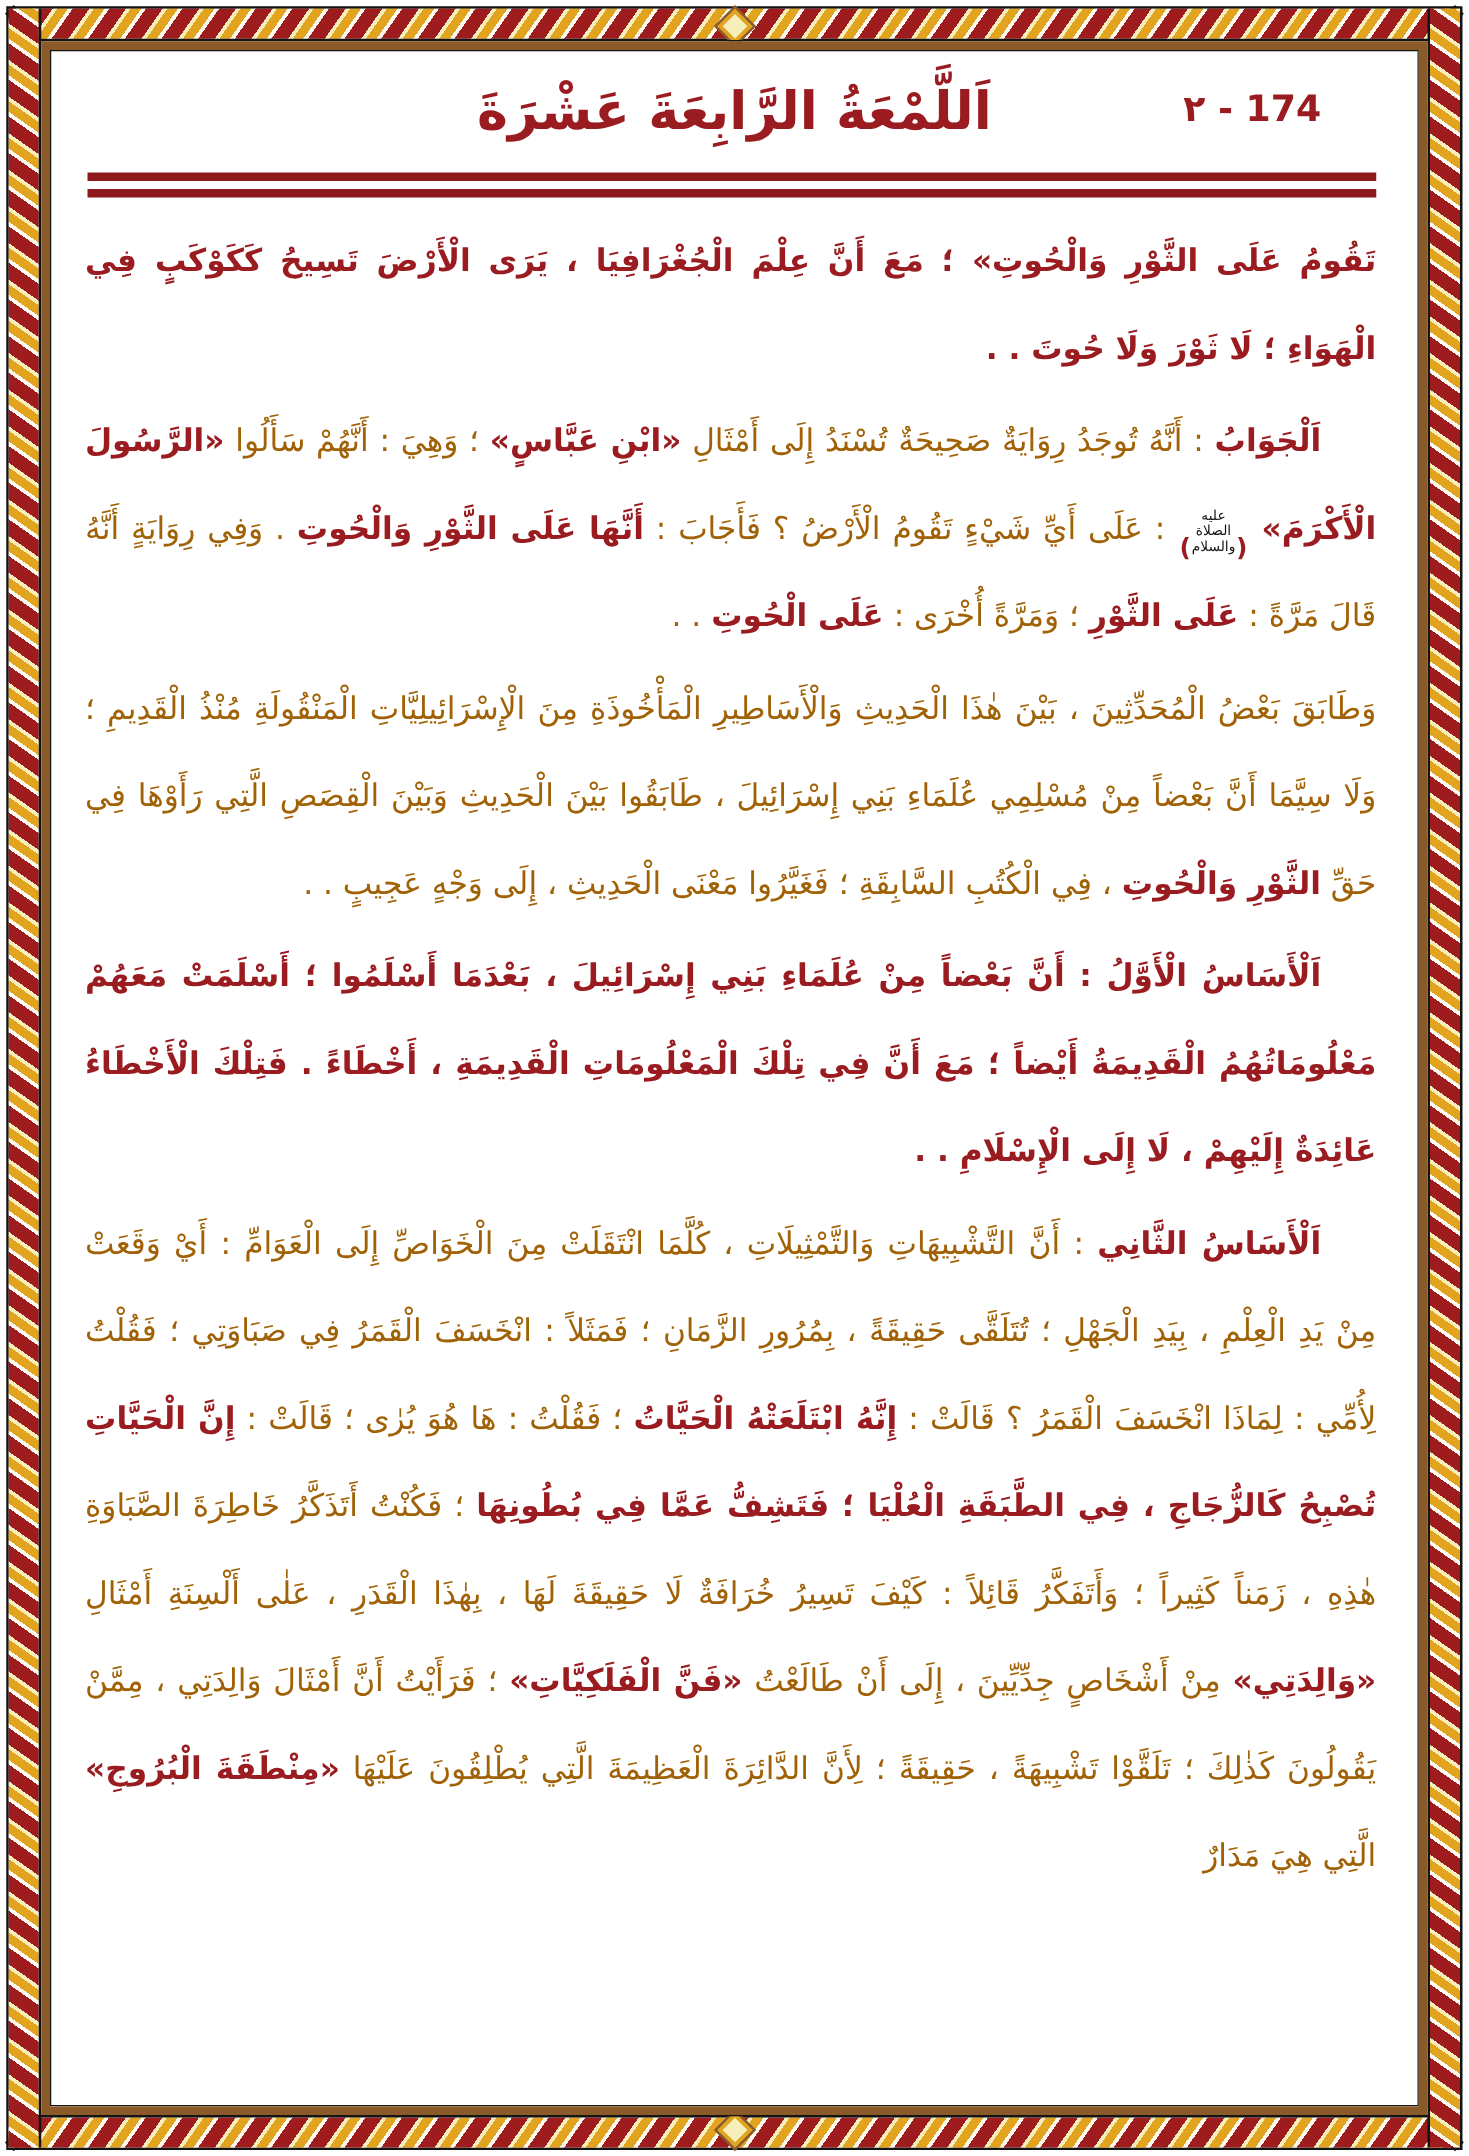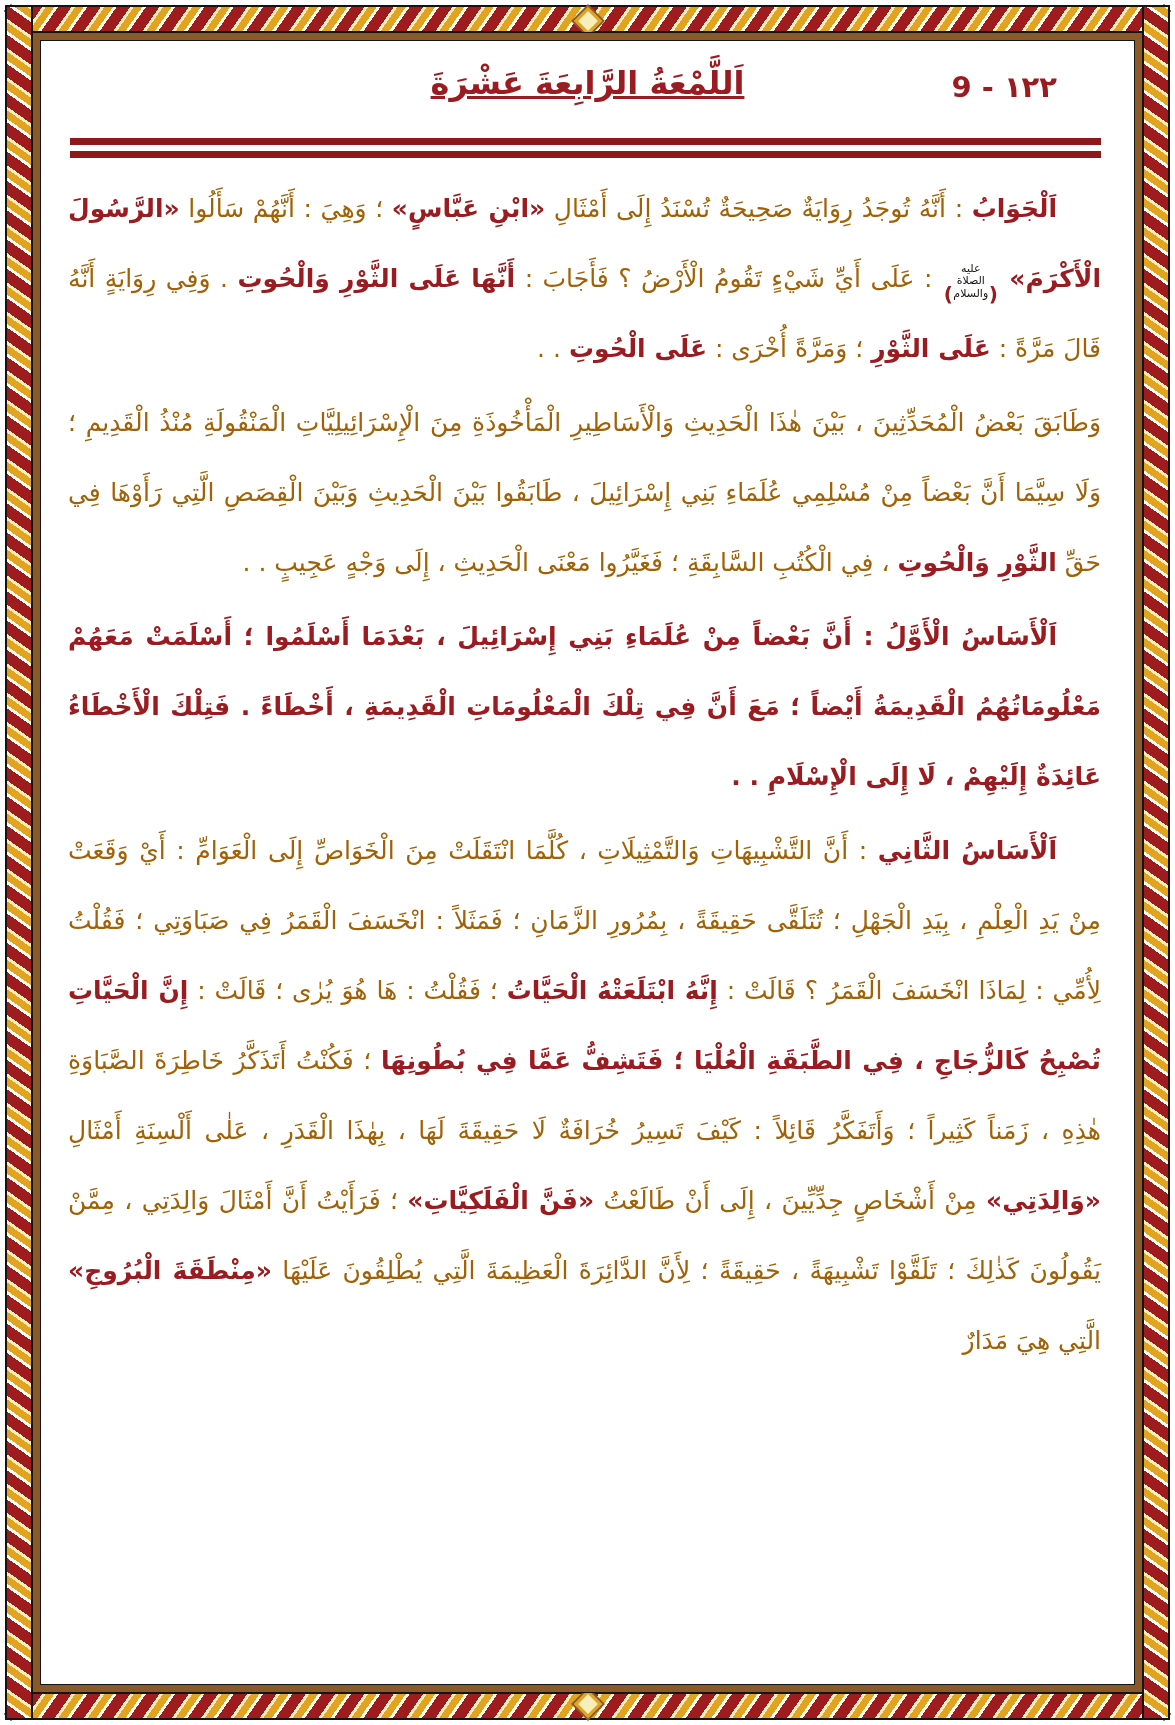--- a/index.html
+++ b/index.html
@@ -33,21 +33,21 @@
     transform:rotate(45deg); pointer-events:none; }
   .medallion.top { top:11px; } .medallion.bottom { bottom:11px; }
 
   
   .content { position:absolute; top:52px; left:60px; right:60px; bottom:48px;
     direction:rtl; color:#17130f; }
   .header { position:relative; height:76px; }
   .page-number { position:absolute; left:auto; right:58px; top:18px;
     color:#9a1c20; font-weight:bold; font-size:29px; letter-spacing:1px; }
   .page-title { position:absolute; left:0; right:0; top:12px; text-align:center;
-    color:#9a1c20; font-weight:bold; font-size:32px;text-decoration:underline; }
+    color:#9a1c20; font-weight:bold; font-size:42px; }
   .double-rule { height:20px; margin:10px 14px 16px 10px;
     background:linear-gradient(#8e191c 0 7px, #ffffff 7px 13px, #8e191c 13px 20px); }
 
   .text-body { font-size:25px; line-height:70px; text-align:justify;
     text-justify:inter-word; padding:0 14px 0 8px; }
   .para { margin:0 0 4px 0; }
   .para.indent { text-indent:44px; }
   .run { color:#a16207; }
   .run.red { color:#9a1c20; font-weight:bold; }
   .run-seal { display:inline-block; width:58px; font-size:11px; line-height:1.15;
@@ -69,25 +69,26 @@
   <div class="band h top"></div>
   <div class="band h bottom"></div>
   <div class="band v left"></div>
   <div class="band v right"></div>
   <div class="medallion top"></div>
   <div class="medallion bottom"></div>
   <div class="frame-brown"></div>
 
   <div class="content">
     <div class="header">
-      <div class="page-number">١٢٢ - 9</div>
+      <div class="page-number">174 - ٢</div>
       <div class="page-title">اَللَّمْعَةُ الرَّابِعَةَ عَشْرَةَ</div>
     </div>
     <div class="double-rule"></div>
     <div class="text-body" id="text-body">
+        <p class="para"><span class="run red">تَقُومُ عَلَى الثَّوْرِ وَالْحُوتِ» ؛ مَعَ أَنَّ عِلْمَ الْجُغْرَافِيَا ، يَرَى الْأَرْضَ تَسِيحُ كَكَوْكَبٍ فِي الْهَوَاءِ ؛ لَا ثَوْرَ وَلَا حُوتَ . .</span></p>
         <p class="para indent"><span class="run red">اَلْجَوَابُ</span><span class="run"> : أَنَّهُ تُوجَدُ رِوَايَةٌ صَحِيحَةٌ تُسْنَدُ إِلَى أَمْثَالِ </span><span class="run red">«ابْنِ عَبَّاسٍ»</span><span class="run"> ؛ وَهِيَ : أَنَّهُمْ سَأَلُوا </span><span class="run red">«الرَّسُولَ الْأَكْرَمَ»</span><span class="run"> </span><span class="run-seal"><span class="seal-paren">(</span><span class="seal-text">عليه الصلاة والسلام</span><span class="seal-paren">)</span></span><span class="run"> : عَلَى أَيِّ شَيْءٍ تَقُومُ الْأَرْضُ ؟ فَأَجَابَ : </span><span class="run red">أَنَّهَا عَلَى الثَّوْرِ وَالْحُوتِ</span><span class="run"> . وَفِي رِوَايَةٍ أَنَّهُ قَالَ مَرَّةً : </span><span class="run red">عَلَى الثَّوْرِ</span><span class="run"> ؛ وَمَرَّةً أُخْرَى : </span><span class="run red">عَلَى الْحُوتِ</span><span class="run"> . .</span></p>
         <p class="para"><span class="run">وَطَابَقَ بَعْضُ الْمُحَدِّثِينَ ، بَيْنَ هٰذَا الْحَدِيثِ وَالْأَسَاطِيرِ الْمَأْخُوذَةِ مِنَ الْإِسْرَائِيلِيَّاتِ الْمَنْقُولَةِ مُنْذُ الْقَدِيمِ ؛ وَلَا سِيَّمَا أَنَّ بَعْضاً مِنْ مُسْلِمِي عُلَمَاءِ بَنِي إِسْرَائِيلَ ، طَابَقُوا بَيْنَ الْحَدِيثِ وَبَيْنَ الْقِصَصِ الَّتِي رَأَوْهَا فِي حَقِّ </span><span class="run red">الثَّوْرِ وَالْحُوتِ</span><span class="run"> ، فِي الْكُتُبِ السَّابِقَةِ ؛ فَغَيَّرُوا مَعْنَى الْحَدِيثِ ، إِلَى وَجْهٍ عَجِيبٍ . .</span></p>
         <p class="para indent"><span class="run red">اَلْأَسَاسُ الْأَوَّلُ : أَنَّ بَعْضاً مِنْ عُلَمَاءِ بَنِي إِسْرَائِيلَ ، بَعْدَمَا أَسْلَمُوا ؛ أَسْلَمَتْ مَعَهُمْ مَعْلُومَاتُهُمُ الْقَدِيمَةُ أَيْضاً ؛ مَعَ أَنَّ فِي تِلْكَ الْمَعْلُومَاتِ الْقَدِيمَةِ ، أَخْطَاءً . فَتِلْكَ الْأَخْطَاءُ عَائِدَةٌ إِلَيْهِمْ ، لَا إِلَى الْإِسْلَامِ . .</span></p>
         <p class="para indent"><span class="run red">اَلْأَسَاسُ الثَّانِي</span><span class="run"> : أَنَّ التَّشْبِيهَاتِ وَالتَّمْثِيلَاتِ ، كُلَّمَا انْتَقَلَتْ مِنَ الْخَوَاصِّ إِلَى الْعَوَامِّ : أَيْ وَقَعَتْ مِنْ يَدِ الْعِلْمِ ، بِيَدِ الْجَهْلِ ؛ تُتَلَقَّى حَقِيقَةً ، بِمُرُورِ الزَّمَانِ ؛ فَمَثَلاً : انْخَسَفَ الْقَمَرُ فِي صَبَاوَتِي ؛ فَقُلْتُ لِأُمِّي : لِمَاذَا انْخَسَفَ الْقَمَرُ ؟ قَالَتْ : </span><span class="run red">إِنَّهُ ابْتَلَعَتْهُ الْحَيَّاتُ</span><span class="run"> ؛ فَقُلْتُ : هَا هُوَ يُرٰى ؛ قَالَتْ : </span><span class="run red">إِنَّ الْحَيَّاتِ تُصْبِحُ كَالزُّجَاجِ ، فِي الطَّبَقَةِ الْعُلْيَا ؛ فَتَشِفُّ عَمَّا فِي بُطُونِهَا</span><span class="run"> ؛ فَكُنْتُ أَتَذَكَّرُ خَاطِرَةَ الصَّبَاوَةِ هٰذِهِ ، زَمَناً كَثِيراً ؛ وَأَتَفَكَّرُ قَائِلاً : كَيْفَ تَسِيرُ خُرَافَةٌ لَا حَقِيقَةَ لَهَا ، بِهٰذَا الْقَدَرِ ، عَلٰى أَلْسِنَةِ أَمْثَالِ </span><span class="run red">«وَالِدَتِي»</span><span class="run"> مِنْ أَشْخَاصٍ جِدِّيِّينَ ، إِلَى أَنْ طَالَعْتُ </span><span class="run red">«فَنَّ الْفَلَكِيَّاتِ»</span><span class="run"> ؛ فَرَأَيْتُ أَنَّ أَمْثَالَ وَالِدَتِي ، مِمَّنْ يَقُولُونَ كَذٰلِكَ ؛ تَلَقَّوْا تَشْبِيهَةً ، حَقِيقَةً ؛ لِأَنَّ الدَّائِرَةَ الْعَظِيمَةَ الَّتِي يُطْلِقُونَ عَلَيْهَا </span><span class="run red">«مِنْطَقَةَ الْبُرُوجِ»</span><span class="run"> الَّتِي هِيَ مَدَارٌ</span></p>
       </div>
   </div>
 
 </div>
 
 </body></html>

